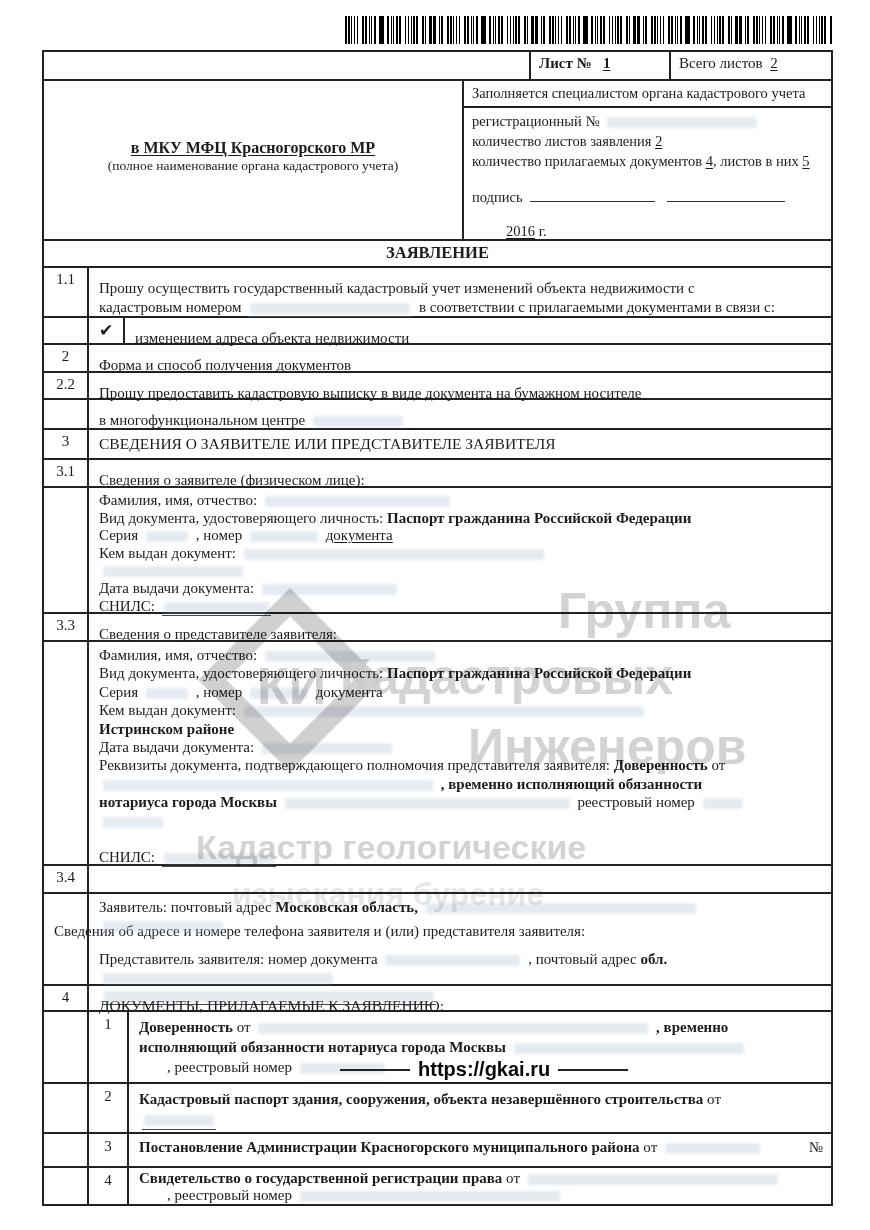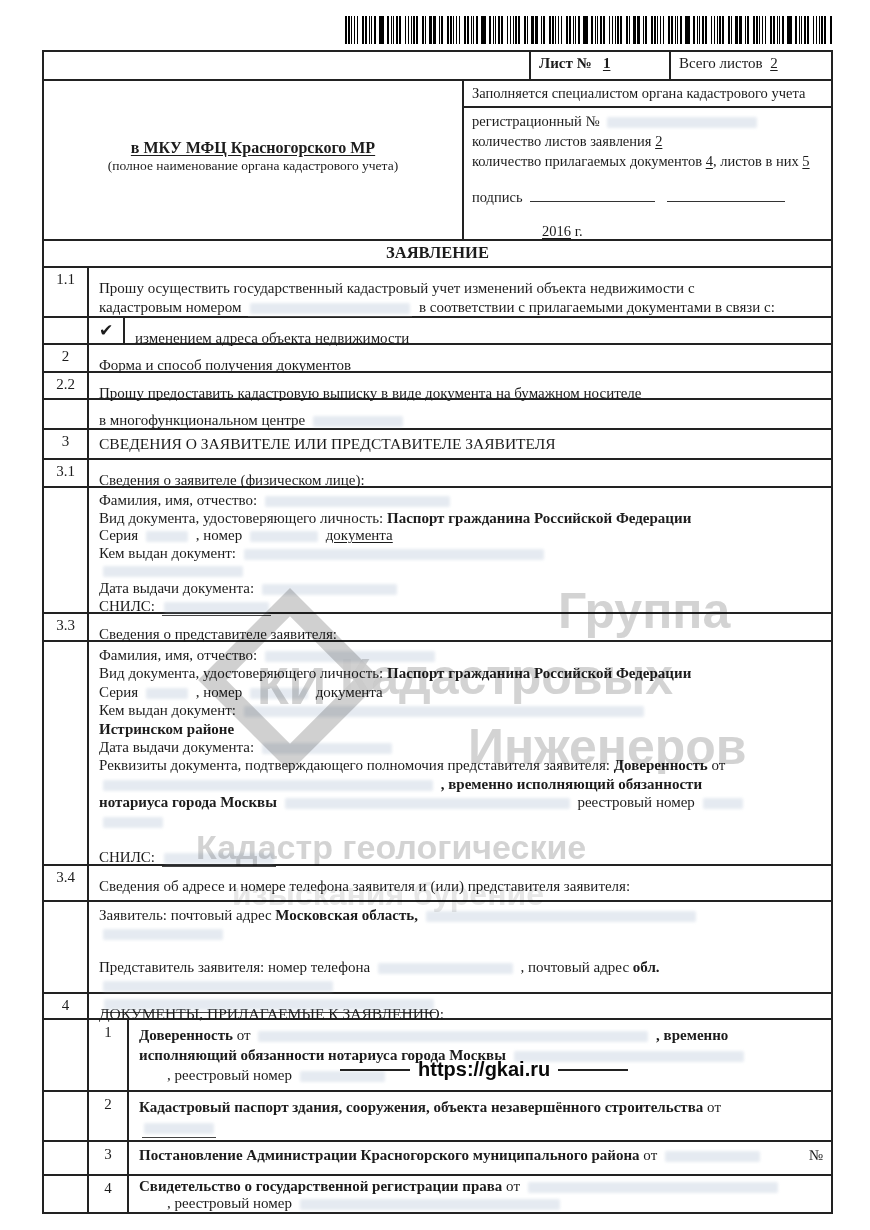--- a/index.html
+++ b/index.html
@@ -125,21 +125,21 @@
         <div class="ln">
           <span>количество прилагаемых документов</span>
           <span class="u">4</span><span>, листов в них</span>
           <span class="u">5</span>
         </div>
         <div class="ln" style="margin-top:16px;">
           <span>подпись</span>
           <span class="blank-line" style="width:125px;"></span>
           <span class="blank-line" style="width:118px;"></span>
         </div>
-        <div class="ln" style="margin-top:14px; padding-left:78px;">
+        <div class="ln" style="margin-top:14px; padding-left:42px;">
           <span class="u">2016</span>
           <span>г.</span>
         </div>
       </div>
     </div>
 
     <div class="titlerow">ЗАЯВЛЕНИЕ</div>
 
     <div class="trow" style="height:50px;">
       <div class="num">1.1</div>
@@ -270,37 +270,37 @@
         </div>
         <div><span class="redact faint" style="width:60px;"></span></div>
         <div style="height:18px;"></div>
         <div>
           <span>СНИЛС:</span>
           <span class="ru"><span class="redact faint" style="width:110px;"></span></span>
         </div>
       </div>
     </div>
 
-    <div class="trow" style="height:36px;">
+    <div class="trow" style="height:28px;flex-direction:column;">
       <div class="num">3.4</div>
       <div class="cell">Сведения об адресе и номере телефона заявителя и (или) представителя заявителя:</div>
     </div>
 
     <div class="trow" style="height:92px;">
       <div class="num"></div>
       <div class="cell" style="line-height:18px; padding-top:4px;">
         <div>
           <span>Заявитель: почтовый адрес</span>
           <span class="b">Московская область,</span>
           <span class="redact faint" style="width:270px;"></span>
         </div>
         <div><span class="redact faint" style="width:120px;"></span></div>
         <div style="height:16px;"></div>
         <div>
-          <span>Представитель заявителя: номер телефона</span>
+          <span>Представитель заявителя: номер документа</span>
           <span class="redact faint" style="width:135px;"></span>
           <span>, почтовый адрес</span>
           <span class="b">обл.</span>
           <span class="redact faint" style="width:230px;"></span>
         </div>
         <div><span class="ru"><span class="redact faint" style="width:330px;"></span></span></div>
       </div>
     </div>
 
     <div class="trow" style="height:26px;">

